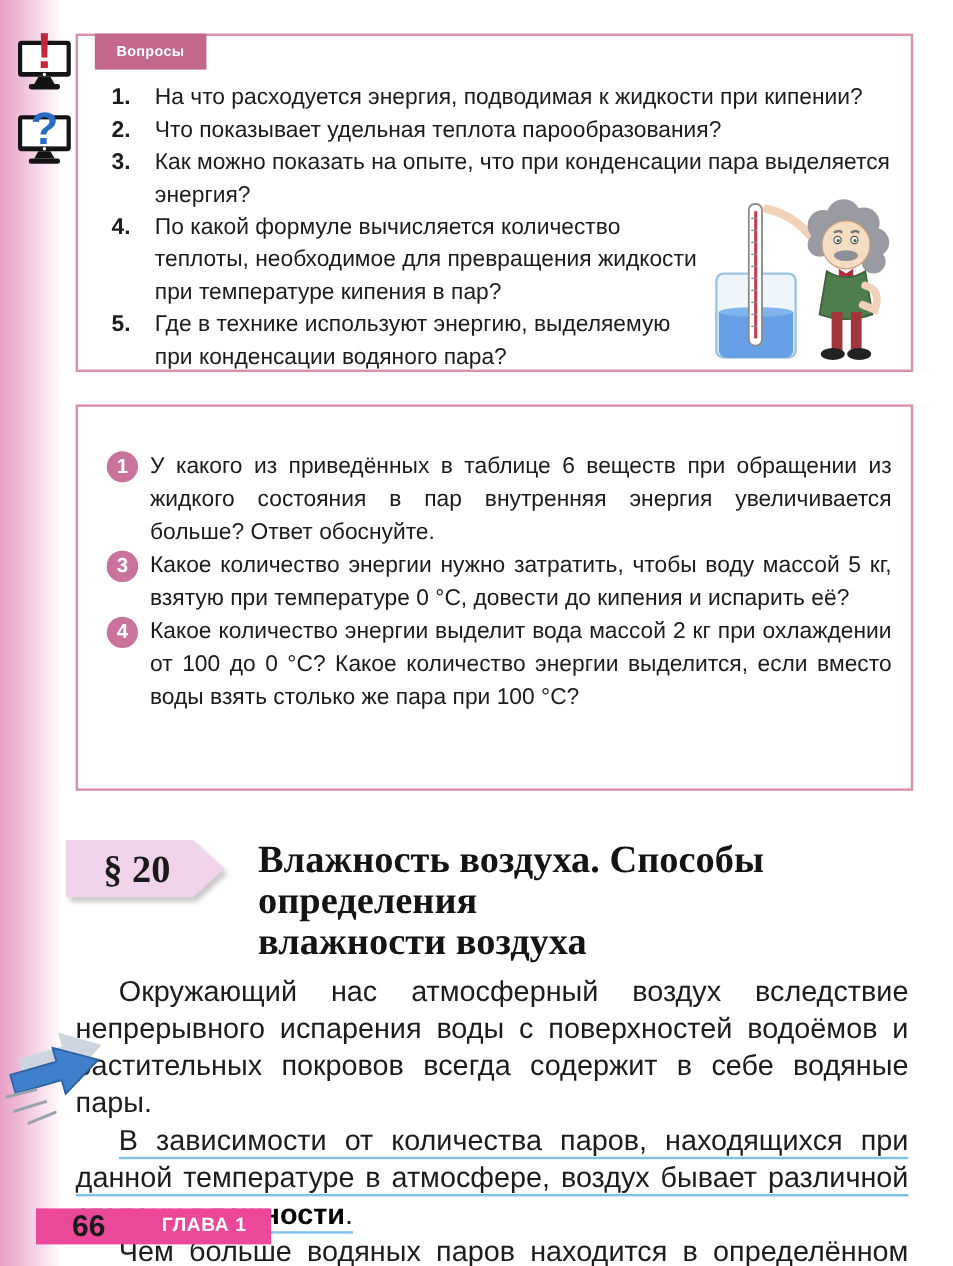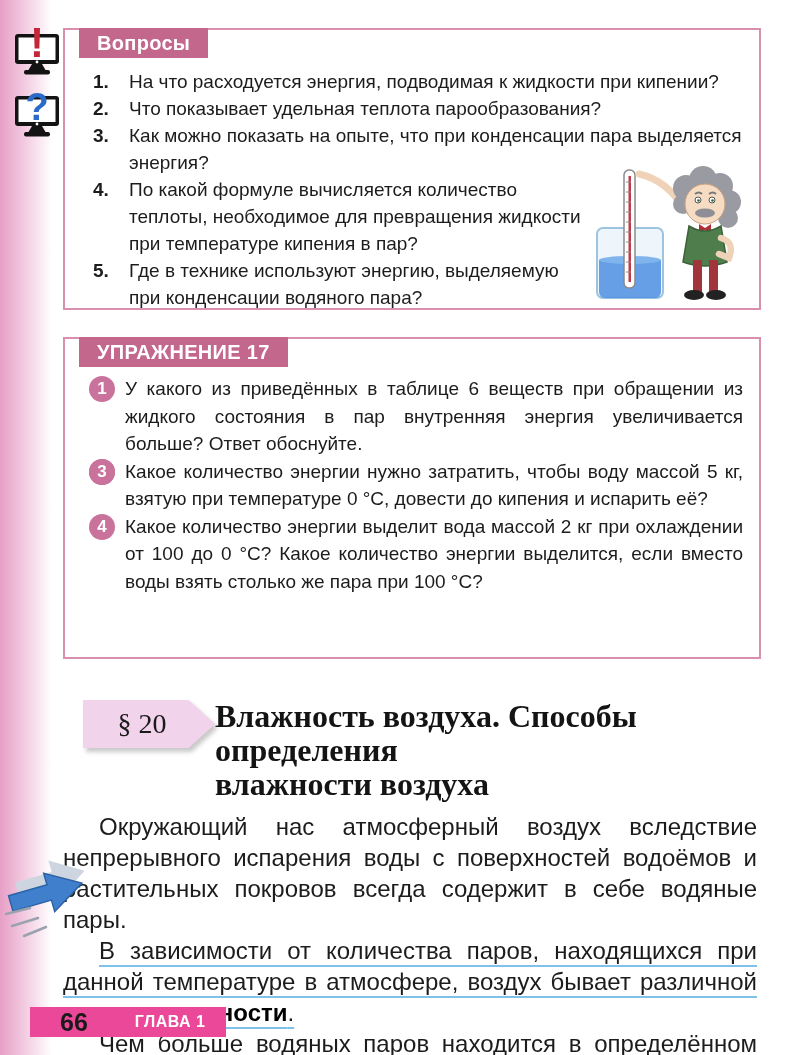--- a/index.html
+++ b/index.html
@@ -17,21 +17,21 @@
 
   
   .frame-box {
     position:absolute; left:63px; width:698px; box-sizing:border-box;
     border:2px solid #d98fae; background:#fff;
   }
   .q-box  { top:28px;  height:282px; }
   .ex-box { top:337px; height:322px; }
   .box-tab {
     position:absolute; top:-2px; left:14px; background:#c4678c; color:#fff;
-    font-weight:bold; font-size:20px; line-height:30px; padding:0 18px;
+    font-weight:bold; font-size:12px; line-height:30px; padding:0 18px;
     letter-spacing:0.3px;
   }
 
   .q-list { margin:38px 0 0 0; padding:0 14px 0 28px; list-style:none; }
   .q-item { display:flex; font-size:19px; line-height:27px; }
   .q-num  { width:36px; flex:none; font-weight:bold; }
   .q-item.narrow .q-text { max-width:452px; }
 
   .scientist { position:absolute; right:8px; bottom:2px; }
 
@@ -44,21 +44,21 @@
   }
 
   .sec-badge {
     position:absolute; left:55px; top:700px; width:132px; height:48px;
     filter:drop-shadow(3px 4px 2px #c9c9c9);
   }
   .sec-badge-shape {
     width:100%; height:100%; background:#f1d3ec;
     clip-path:polygon(0 0, 80% 0, 100% 50%, 80% 100%, 0 100%);
     display:flex; align-items:center; justify-content:center; padding-right:14px; box-sizing:border-box;
-    font-family:"Liberation Serif", serif; font-weight:normal; font-size:28px; color:#1a1a1a;margin-left:28px;
+    font-family:"Liberation Serif", serif; font-weight:bold; font-size:32px; color:#1a1a1a;
   }
   .sec-title {
     position:absolute; left:215px; top:699px; width:545px;
     font-family:"Liberation Serif", serif; font-weight:bold; font-size:32px;
     line-height:34px; color:#141414;
   }
 
   .body-text { position:absolute; left:63px; top:783px; width:694px; font-size:24px; line-height:31px;margin-top:28px; }
   .body-text p { margin:0; text-indent:36px; text-align:justify; }
   .underlined {
@@ -174,21 +174,20 @@
 
         <rect x="110" y="102" width="9" height="32" fill="#a2343c"></rect>
         <rect x="126" y="102" width="9" height="32" fill="#a2343c"></rect>
         <ellipse cx="111" cy="137" rx="10" ry="5" fill="#222"></ellipse>
         <ellipse cx="133" cy="137" rx="10" ry="5" fill="#222"></ellipse>
       </g>
     </svg>
   </div>
 
   <div class="frame-box ex-box">
-    <div class="box-tab">УПРАЖНЕНИЕ 17</div>
     <ol class="ex-list">
       <li class="ex-item">
         <span class="ex-badge">1</span>
         <span class="ex-text">У какого из приведённых в таблице 6 веществ при обращении из жидкого состояния в пар внутренняя энергия увеличивается больше? Ответ обоснуйте.</span>
       </li>
       <li class="ex-item">
         <span class="ex-badge">2</span>
       </li>
       <li class="ex-item">
         <span class="ex-badge">3</span>

